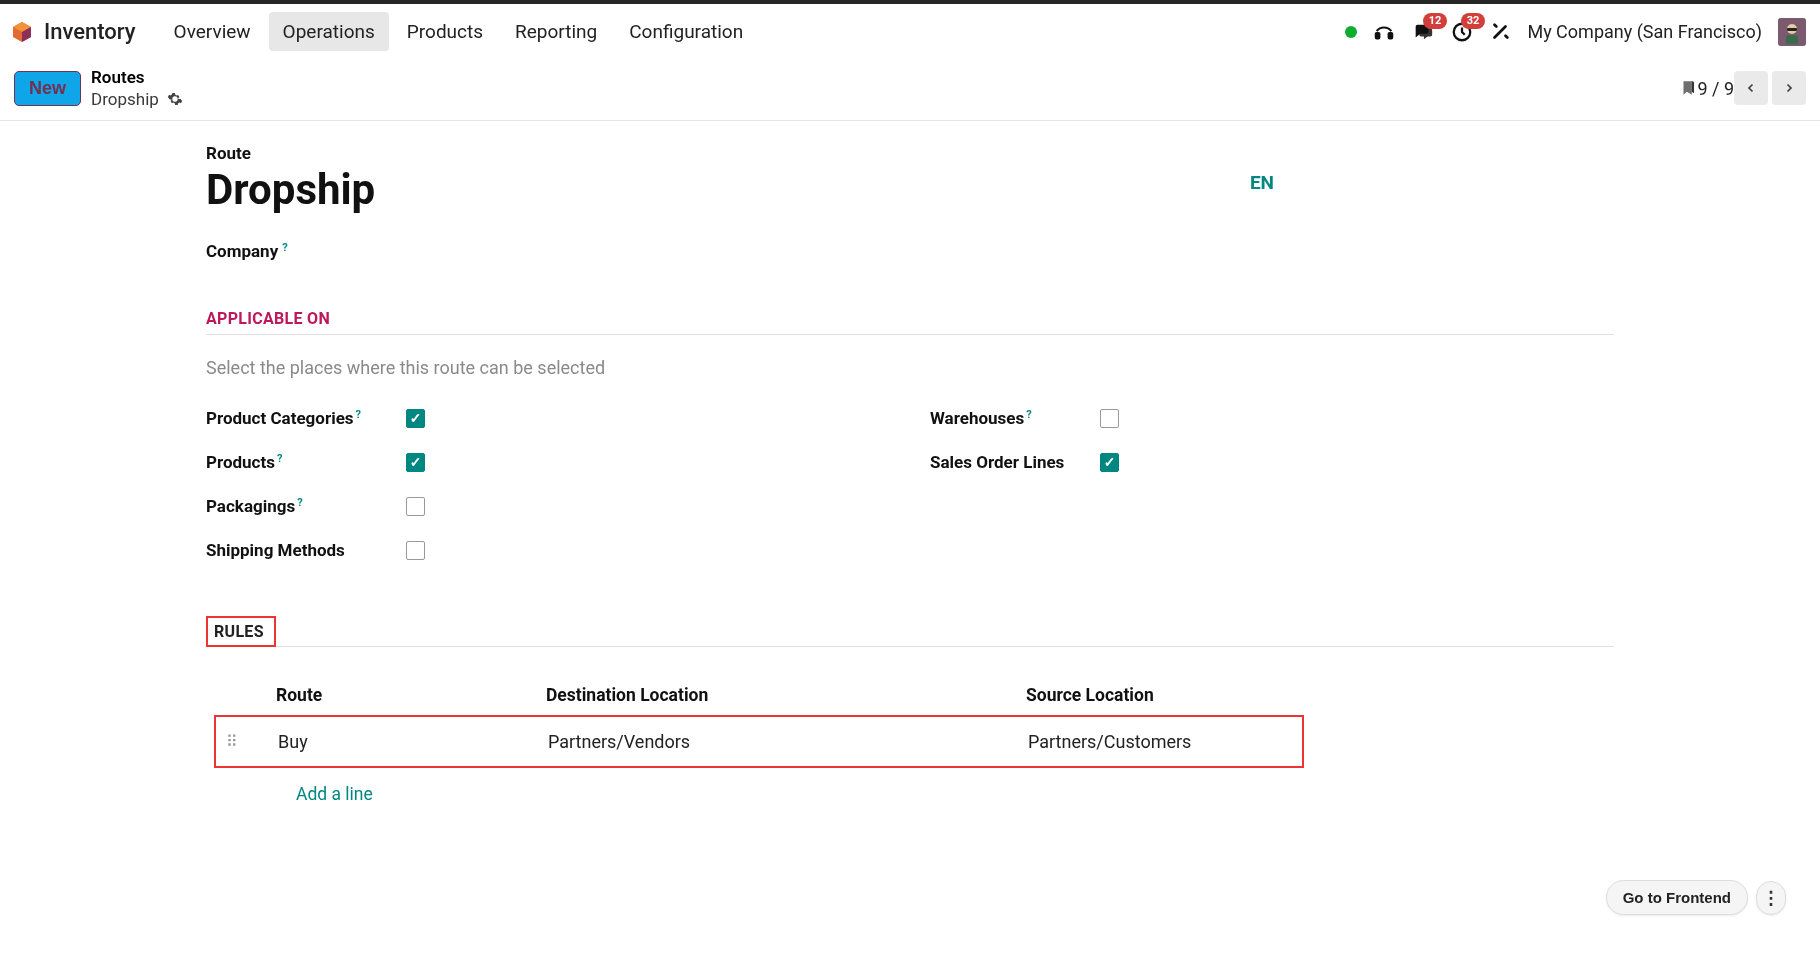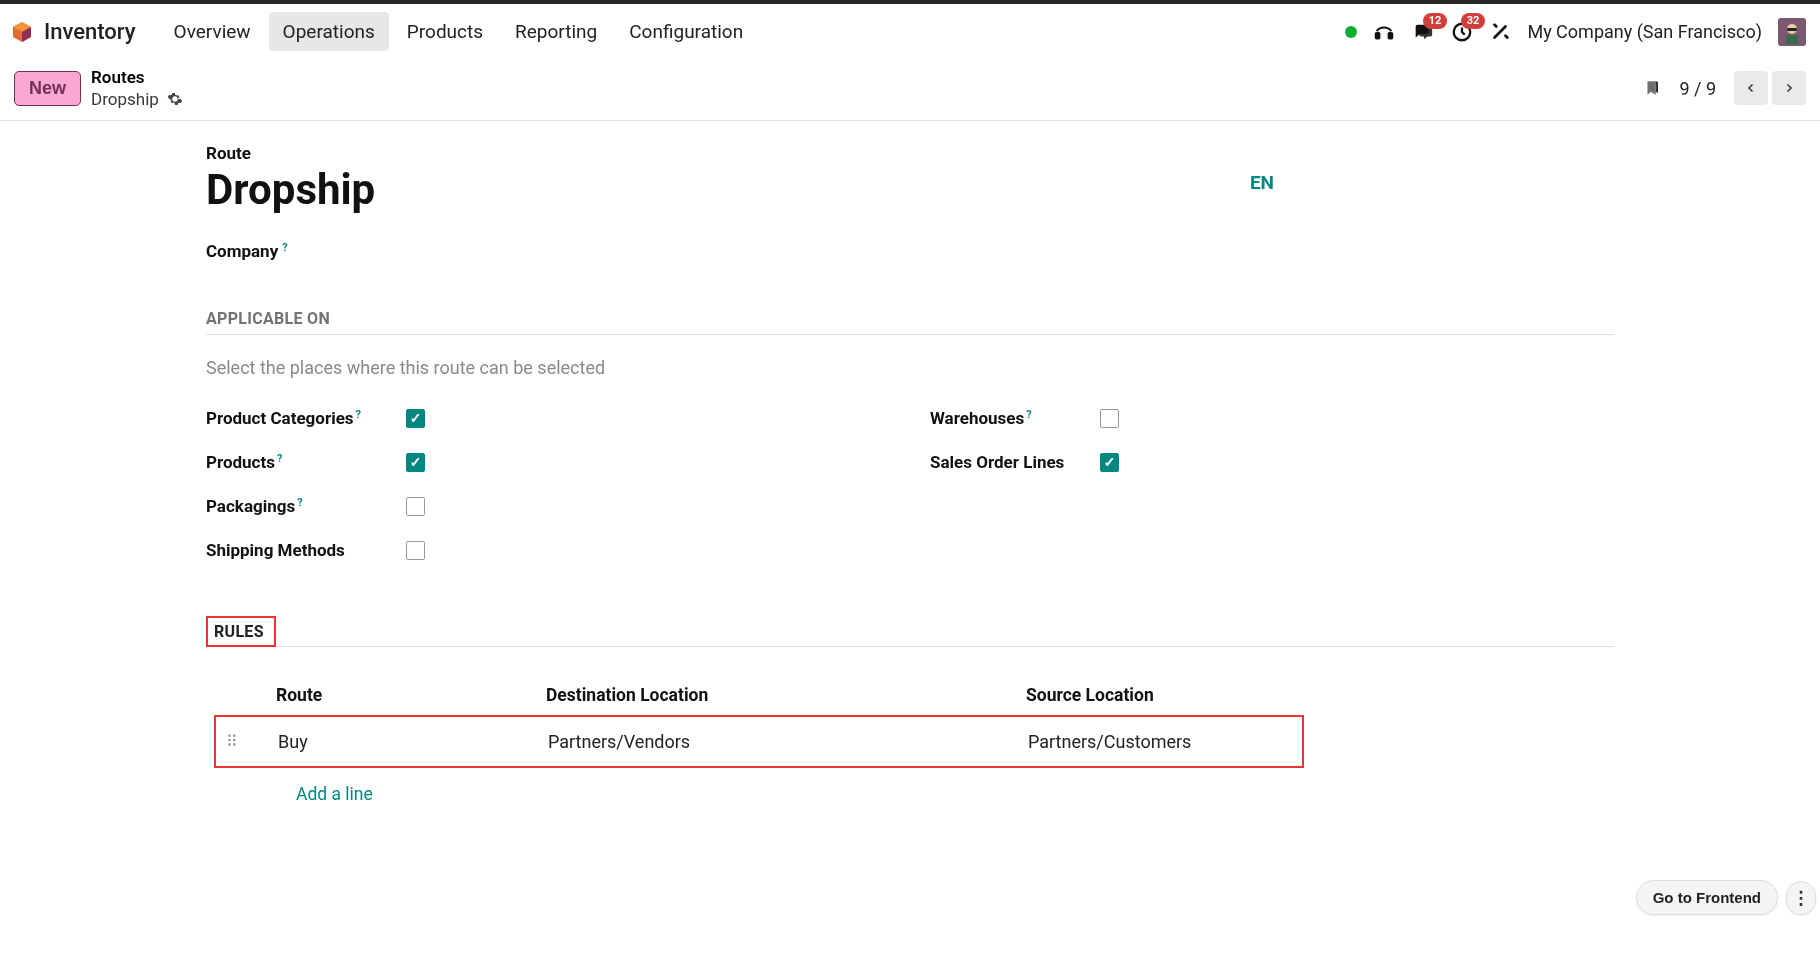--- a/index.html
+++ b/index.html
@@ -20,44 +20,44 @@
 .nav-right { display: flex; align-items: center; gap: 16px; }
 .status-dot { width: 12px; height: 12px; background: #0ead31; border-radius: 50%; display: inline-block; }
 .icon-btn { position: relative; cursor: pointer; display: inline-flex; align-items: center; justify-content: center; }
 .badge { position: absolute; top: -8px; right: -12px; background: #d23f3a; color: #fff; font-size: 11px; font-weight: 700; padding: 1px 6px; border-radius: 10px; line-height: 14px; }
 .company-name { font-size: 18px; color: #222; cursor: pointer; }
 .avatar { width: 28px; height: 28px; background: #875a7b; border-radius: 4px; display: inline-flex; align-items: center; justify-content: center; font-size: 16px; }
 
 
 .control-panel { display: flex; align-items: center; justify-content: space-between; padding: 6px 14px 10px; border-bottom: 1px solid #e5e5e5; }
 .cp-left { display: flex; align-items: center; gap: 10px; }
-.new-btn { border: 1.5px solid #74304f; background: #f9a8d4; color: #74304f; font-weight: 600; font-size: 18px; padding: 6px 14px; border-radius: 5px; cursor: pointer; }
+.new-btn { border: 1.5px solid #74304f; background: #0ea5e9; color: #74304f; font-weight: 600; font-size: 18px; padding: 6px 14px; border-radius: 5px; cursor: pointer; }
 .breadcrumb-stack { display: flex; flex-direction: column; line-height: 1.3; }
 .breadcrumb-link { color: #000000; font-size: 17px; font-weight: 600; cursor: pointer; }
 .breadcrumb-current { font-size: 17px; color: #3a3a3a; display: flex; align-items: center; gap: 8px; }
 .gear-sm { color: #444; cursor: pointer; }
 
-.cp-right { display: flex; align-items: center; gap: 18px; }
+.cp-right { display: flex; align-items: center; }
 .bookmark { color: #6f6f6f; cursor: pointer; }
 .pager { font-size: 18px; color: #222; }
 .pager-btns { display: flex; gap: 4px; }
 .pager-btn { width: 34px; height: 34px; background: #eaeaea; border-radius: 4px; display: inline-flex; align-items: center; justify-content: center; cursor: pointer; font-size: 20px; color: #444; }
 
 
 .form-sheet { max-width: 1480px; margin: 0 auto; padding: 22px 36px; }
 .field-label { font-size: 17px; font-weight: 700; color: #111; }
 .route-label { margin-bottom: 4px; }
 .route-name-row { display: flex; align-items: flex-start; justify-content: space-between; }
 .route-name { font-size: 42px; font-weight: 700; color: #111; line-height: 1.1; }
 .lang-badge { font-size: 19px; font-weight: 700; color: #008782; margin-top: 4px; margin-right: 340px; cursor: pointer; }
 
 .company-row { margin-top: 28px; display: flex; align-items: flex-start; gap: 2px; }
 .help-q { color: #008782; font-size: 11px; font-weight: 700; vertical-align: super; cursor: pointer; margin-left: 2px; }
 
-.section-title { font-size: 16px; font-weight: 700; color: #737373; letter-spacing: 0.3px; margin-top: 48px; padding-bottom: 6px; border-bottom: 1px solid #e0e0e0; }
+.section-title { font-size: 16px; font-weight: 700; color: #be185d; letter-spacing: 0.3px; margin-top: 48px; padding-bottom: 6px; border-bottom: 1px solid #e0e0e0; }
 .subhint { color: #8a8a8a; font-size: 18px; margin-top: 22px; }
 
 .applicable-grid { display: grid; grid-template-columns: 1fr 1fr; gap: 0 40px; margin-top: 30px; }
 .checkbox-row { display: flex; align-items: center; margin-bottom: 24px; }
 .checkbox-label-wrap { width: 200px; display: flex; align-items: flex-start; }
 .checkbox { width: 19px; height: 19px; border: 1px solid #999; border-radius: 2px; display: inline-flex; align-items: center; justify-content: center; cursor: pointer; flex-shrink: 0; }
 .checkbox.checked { background: #008782; border-color: #008782; }
 .checkbox.checked::after { content: "✓"; color: #fff; font-size: 14px; font-weight: 700; line-height: 1; }
 
 .rules-title-wrap { display: inline-block; border: 2px solid #e33; padding: 4px 10px 4px 6px; margin-top: 32px; }
@@ -65,21 +65,21 @@
 .rules-border { border-bottom: 1px solid #e0e0e0; margin-top: -1px; }
 
 .rules-table { width: 100%; margin-top: 28px; }
 .rules-header { display: grid; grid-template-columns: 60px 270px 480px 1fr; padding: 10px 10px; font-weight: 700; font-size: 17.5px; color: #111; }
 .rules-row-outline { border: 2px solid #e33; margin: 0 310px 0 8px; }
 .rules-row { display: grid; grid-template-columns: 52px 270px 480px 1fr; padding: 14px 10px; align-items: center; font-size: 18px; color: #222; }
 .drag-handle { color: #999; cursor: grab; font-size: 16px; letter-spacing: -2px; }
 .add-line { color: #008782; font-size: 17.5px; margin: 16px 0 0 90px; cursor: pointer; display: inline-block; }
 
 
-.frontend-fab { position: fixed; right: 4px; bottom: 44px; display: flex; align-items: center; gap: 8px; }
+.frontend-fab { position: fixed; right: 34px; bottom: 44px; display: flex; align-items: center; gap: 8px; }
 .goto-frontend { background: #f5f5f5; border: 1px solid #ddd; border-radius: 18px; padding: 8px 16px; font-size: 15px; font-weight: 600; color: #222; cursor: pointer; box-shadow: 0 1px 2px rgba(0,0,0,0.08); }
 .kebab { background: #f5f5f5; border: 1px solid #ddd; width: 30px; height: 34px; border-radius: 18px; display: inline-flex; align-items: center; justify-content: center; cursor: pointer; font-size: 18px; font-weight: 700; color: #333; box-shadow: 0 1px 2px rgba(0,0,0,0.08); }
 
 svg { display: block; }
 </style>
 </head>
 <body>
 
 <div class="top-black-bar"></div>
 

